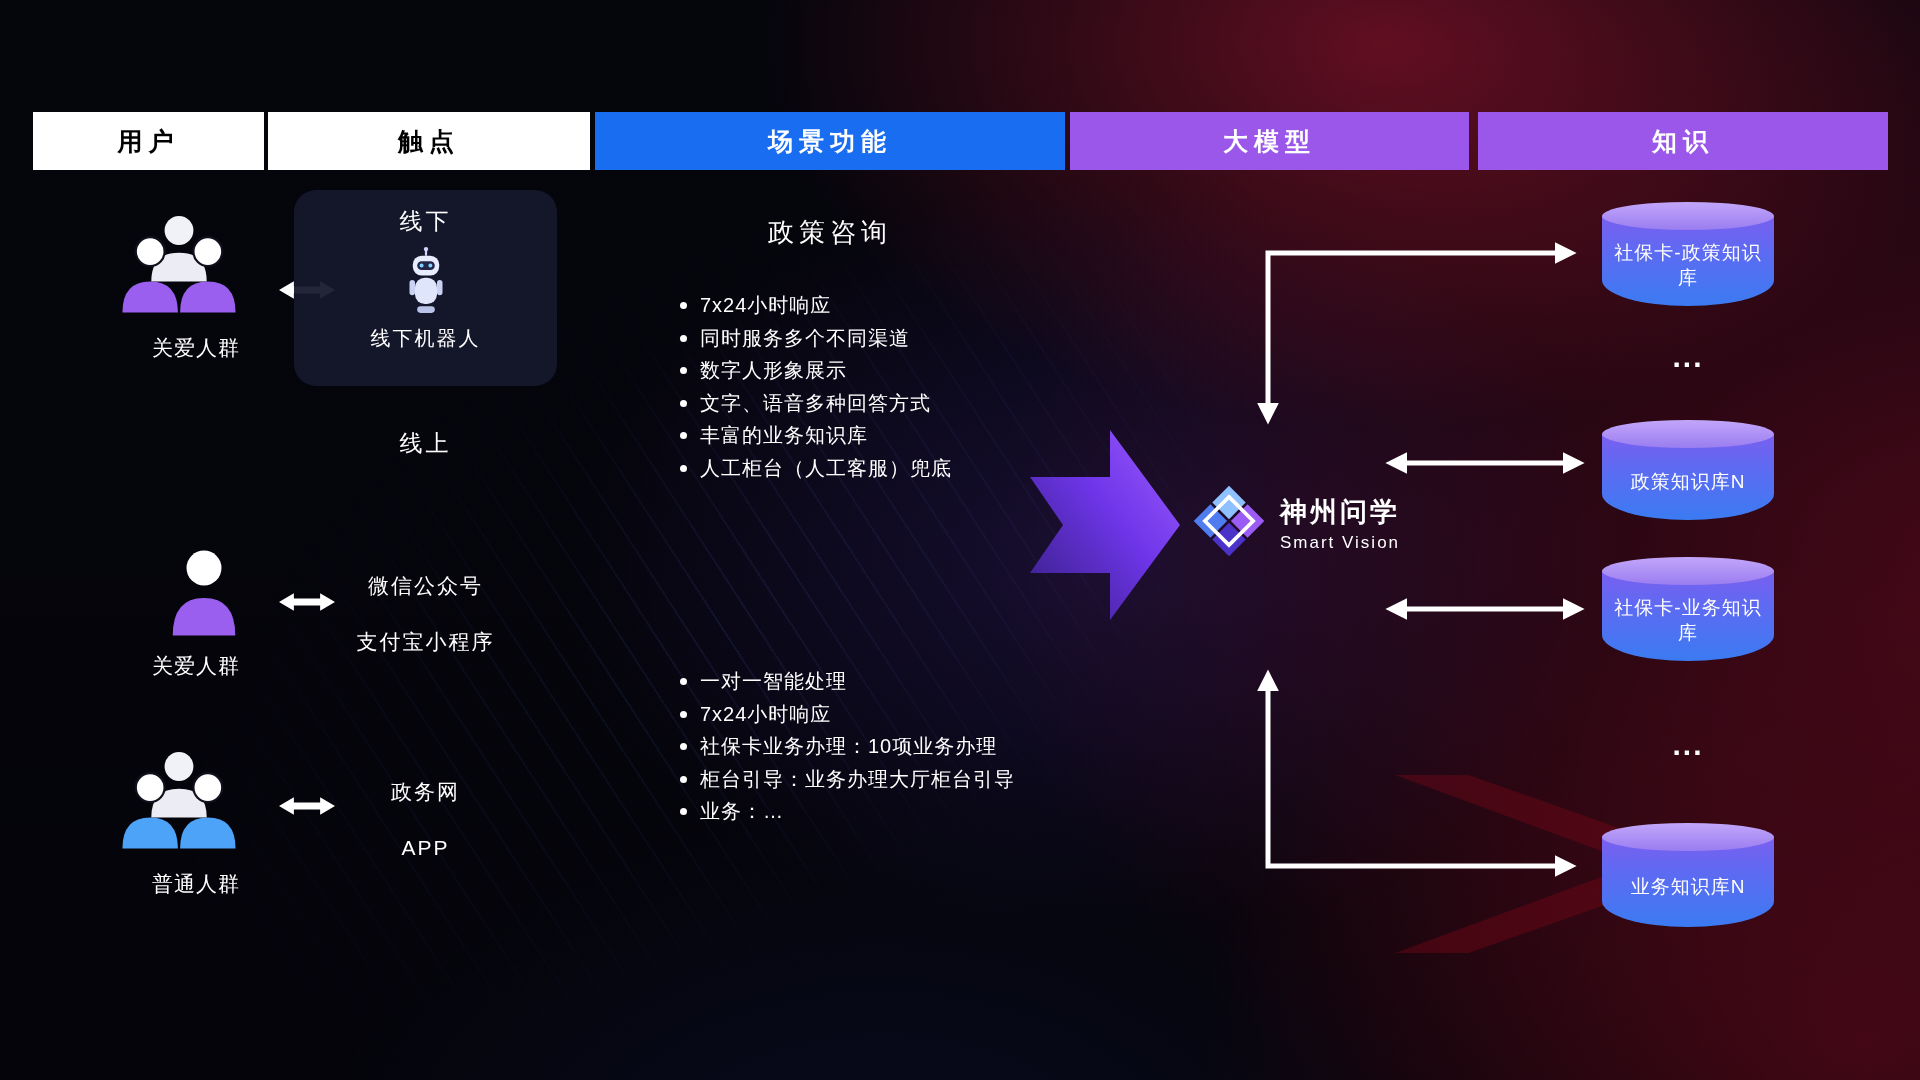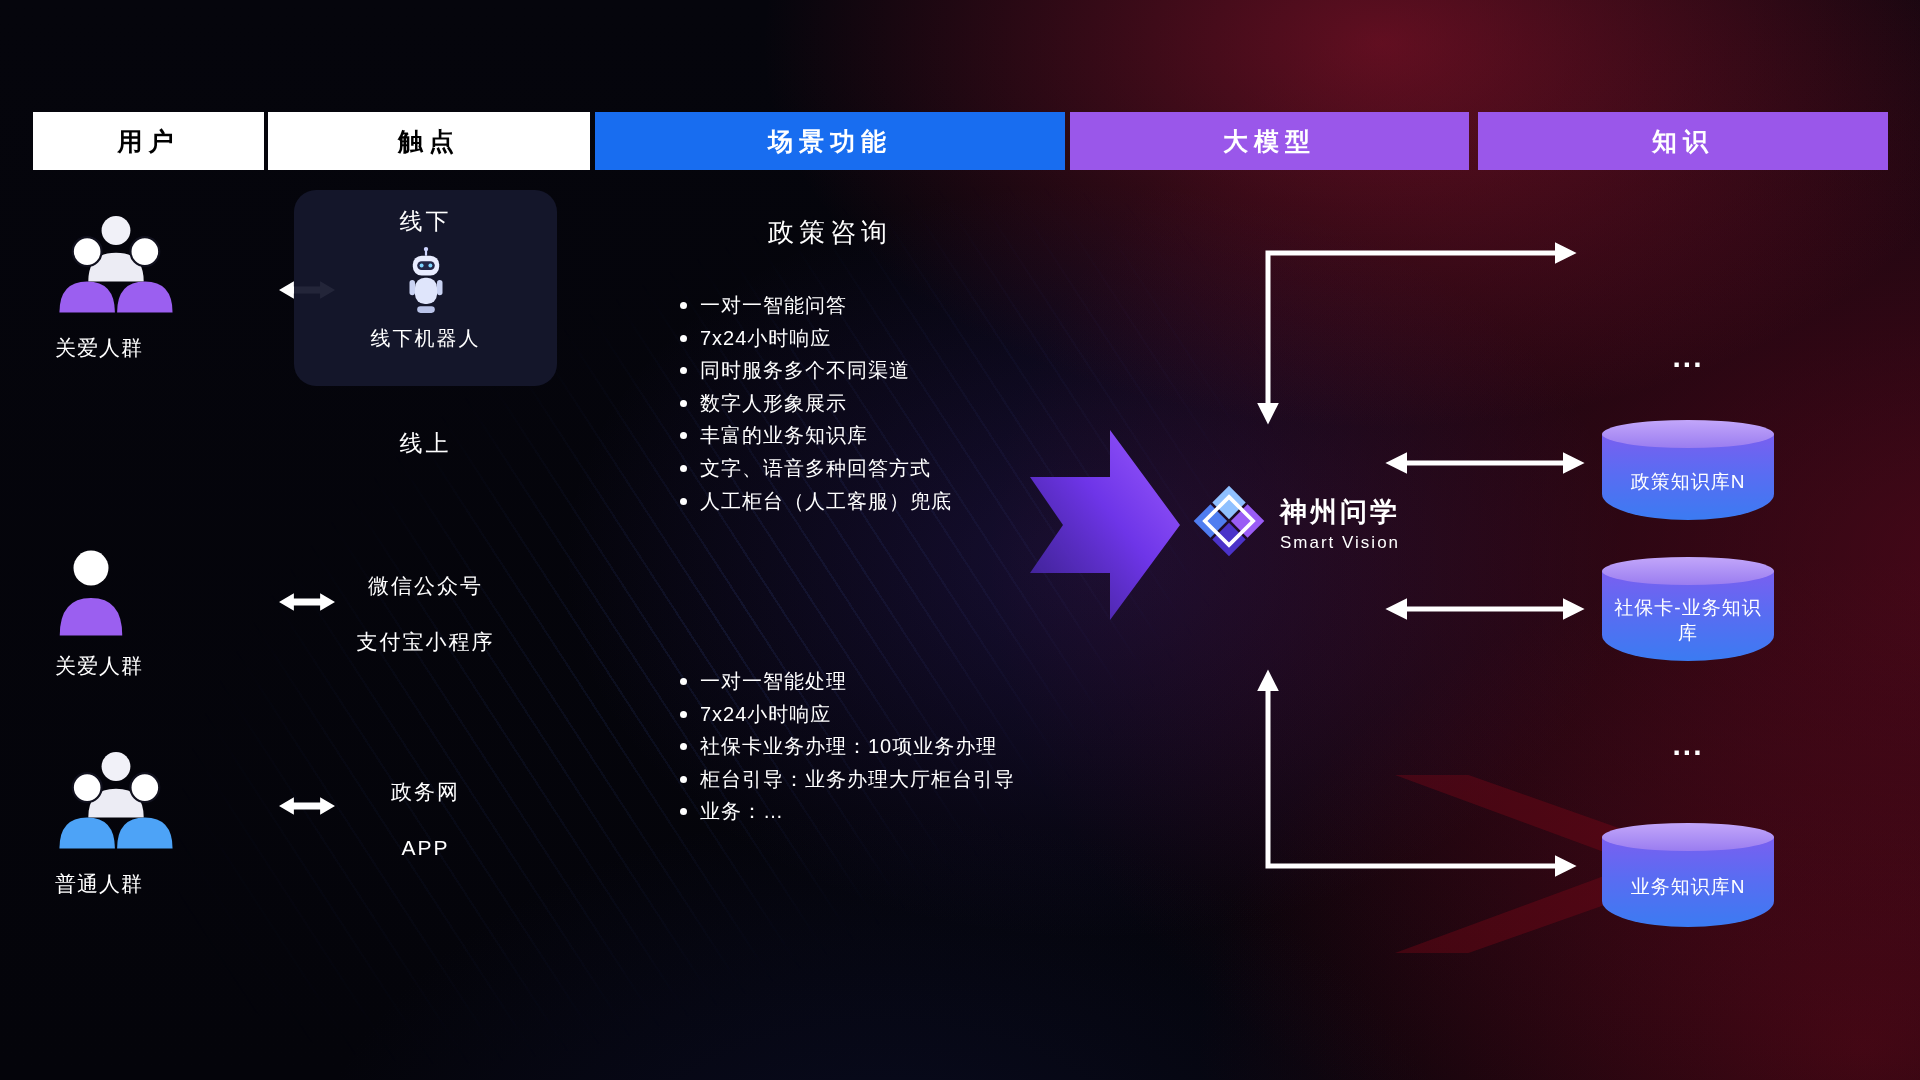--- a/index.html
+++ b/index.html
@@ -23,21 +23,21 @@
   .chevron-deco{position:absolute;left:1395px;top:775px;width:525px;height:178px;z-index:0;
     background:rgba(130,8,24,.38);
     clip-path:polygon(0 0,14% 0,62% 50%,14% 100%,0 100%,46% 50%);}
   
   .hdr{position:absolute;top:112px;height:58px;z-index:1;display:flex;align-items:center;
     justify-content:center;font-size:25px;font-weight:bold;letter-spacing:6px;text-align:right;}
   .hdr.light{background:#ffffff;color:#000;}
   .hdr.blue{background:#186df0;color:#fff;}
   .hdr.purple{background:#9a57ea;color:#fff;}
   
-  .user-row{position:absolute;width:185px;text-align:left;color:#fff;z-index:1;}
+  .user-row{position:absolute;width:185px;text-align:right;color:#fff;z-index:1;}
   .user-label{font-size:21px;margin-top:10px;letter-spacing:1px;}
   .harrow{position:absolute;z-index:1;}
   
   .tp-card{position:absolute;left:294px;top:190px;width:263px;height:196px;z-index:1;
     background:rgba(21,23,45,.94);border-radius:22px;display:flex;flex-direction:column;
     align-items:center;padding-top:16px;box-sizing:border-box;color:#fff;}
   .tp-card-title{font-size:23px;letter-spacing:3px;}
   .tp-card-sub{font-size:20px;letter-spacing:2px;margin-top:4px;}
   .tp-label{position:absolute;left:294px;width:263px;text-align:center;color:#fff;z-index:1;letter-spacing:2px;}
   
@@ -159,41 +159,37 @@
   <div class="tp-label" style="top:428px;font-size:23px;letter-spacing:3px;">线上</div>
   <div class="tp-label" style="top:572px;font-size:21px;">微信公众号</div>
   <div class="tp-label" style="top:628px;font-size:21px;">支付宝小程序</div>
   <div class="tp-label" style="top:778px;font-size:21px;">政务网</div>
   <div class="tp-label" style="top:836px;font-size:21px;">APP</div>
 
   <div class="scene-title" style="top:215px;">政策咨询</div>
   <div class="bullets" style="top:289px;">
     <div class="bullet">
         <span class="dot"></span>
-        <span>一对一智能问答</span>
-      </div>
-    <div class="bullet">
-        <span class="dot"></span>
         <span>7x24小时响应</span>
       </div>
     <div class="bullet">
         <span class="dot"></span>
         <span>同时服务多个不同渠道</span>
       </div>
     <div class="bullet">
         <span class="dot"></span>
         <span>数字人形象展示</span>
       </div>
     <div class="bullet">
         <span class="dot"></span>
+        <span>文字、语音多种回答方式</span>
+      </div>
+    <div class="bullet">
+        <span class="dot"></span>
         <span>丰富的业务知识库</span>
-      </div>
-    <div class="bullet">
-        <span class="dot"></span>
-        <span>文字、语音多种回答方式</span>
       </div>
     <div class="bullet">
         <span class="dot"></span>
         <span>人工柜台（人工客服）兜底</span>
       </div>
   </div>
 
   <div class="bullets" style="top:665px;">
     <div class="bullet">
         <span class="dot"></span>
@@ -239,20 +235,25 @@
         <path d="M22,24 L40,42 L22,60 L4,42 Z" fill="#4f7df0"></path>
         <path d="M42,16 L68,42 L42,68 L16,42 Z" fill="none" stroke="#ffffff" stroke-width="4"></path>
       </svg>
     </span>
     <div class="logo-text">
       <div class="logo-name">神州问学</div>
       <div class="logo-sub">Smart Vision</div>
     </div>
   </div>
 
+  <div class="cylinder" style="top:202px;">
+    <div class="cyl-top"></div>
+    <div class="cyl-body"></div>
+    <div class="cyl-label">社保卡-政策知识库</div>
+  </div>
   <div class="dots" style="top:340px;">...</div>
   <div class="cylinder" style="top:420px;height:100px;">
     <div class="cyl-top"></div>
     <div class="cyl-body"></div>
     <div class="cyl-label">政策知识库N</div>
   </div>
   <div class="cylinder" style="top:557px;">
     <div class="cyl-top"></div>
     <div class="cyl-body"></div>
     <div class="cyl-label">社保卡-业务知识库</div>

